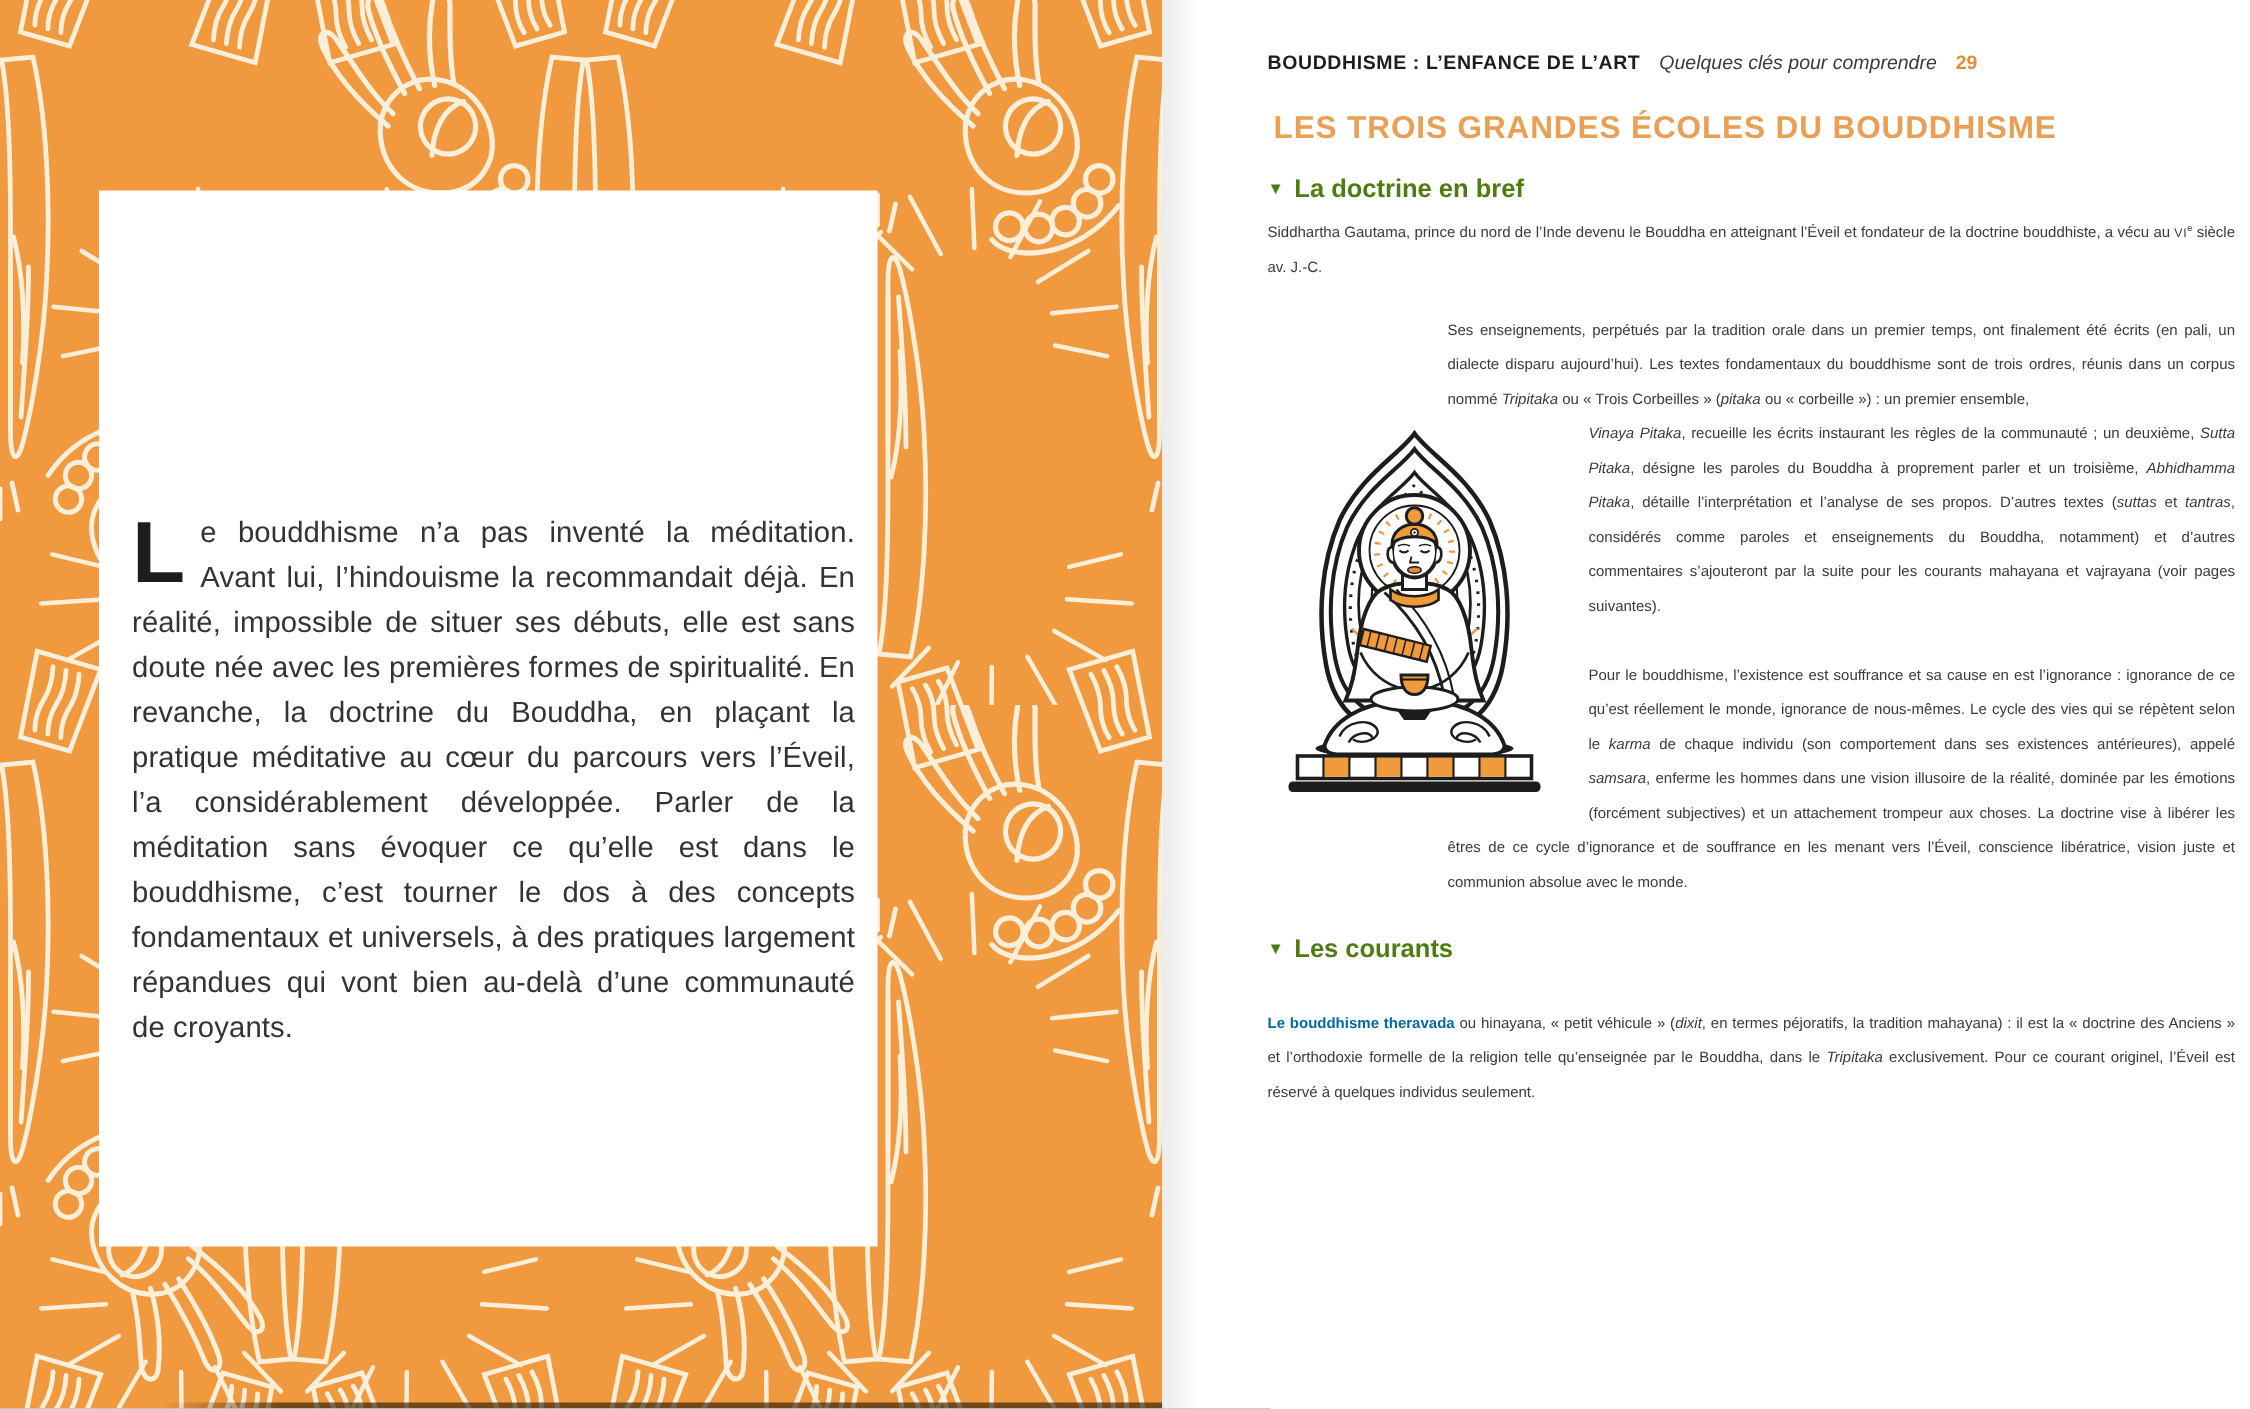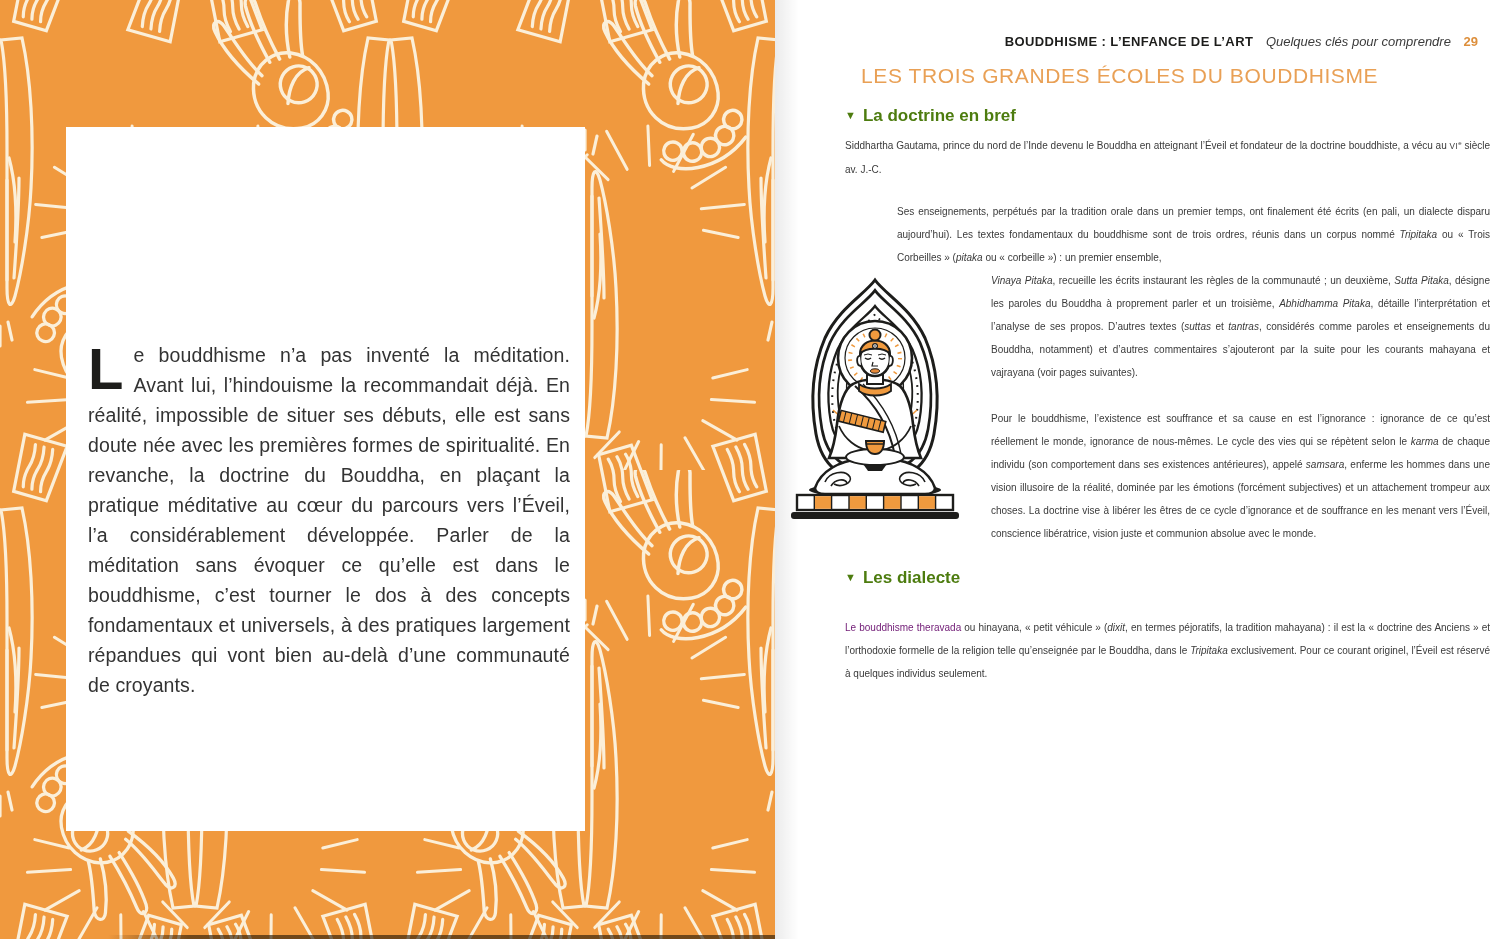--- a/index.html
+++ b/index.html
@@ -14,41 +14,41 @@
   .text-panel{position:absolute;left:66px;top:127px;width:519px;height:704px;background:#ffffff;}
   .panel-inner{padding:213px 15px 0 22px;font-size:19.5px;line-height:30px;text-align:justify;
           color:#333333;letter-spacing:.1px;}
   .dropcap{float:left;font-size:58px;line-height:46px;font-weight:700;color:#1d1d1b;margin:6px 10px 0 0;}
 
   
   .page-right{position:absolute;left:775px;top:0;width:725px;height:939px;background:#ffffff;
           box-sizing:border-box;padding:34px 10px 0 70px;color:#3a3a3a;}
   .gutter-shadow{position:absolute;left:775px;top:0;width:24px;height:939px;pointer-events:none;
           background:linear-gradient(to right,rgba(0,0,0,.08),rgba(0,0,0,0));}
-  .running-header{text-align:right;font-size:13px;margin-bottom:15px;padding-right:12px;white-space:nowrap;}
+  .running-header{font-size:13px;margin-bottom:25px;padding-right:12px;white-space:nowrap;}
   .rh-chapter{font-weight:700;color:#1d1d1b;letter-spacing:.4px;}
   .rh-section{font-style:italic;margin-left:9px;color:#3a3a3a;}
   .rh-page{font-weight:700;color:#dd8f3c;margin-left:9px;}
-  .page-title{font-size:21px;font-weight:400;letter-spacing:.6px;color:#e9a055;margin:0 16px 18px;}
+  .page-title{font-size:21px;font-weight:700;letter-spacing:.6px;color:#e9a055;margin:0 4px 18px;}
   .sec-head{font-size:17px;font-weight:700;color:#4d7c0f;margin:0 0 5px;}
   .sec-head .tri{font-size:11px;margin-right:7px;vertical-align:2px;}
   p{margin:0;}
   .body-type{font-size:10px;line-height:23px;text-align:justify;}
   .intro{margin-bottom:19px;}
-  .main-block{margin-left:52px;}
+  .main-block{margin-left:120px;}
   .main-block::after{content:"";display:block;clear:both;}
   .buddha-float{float:left;width:200px;height:252px;margin:4px 16px 4px -122px;}
   .buddha-float svg{display:block;width:100%;height:100%;}
   .para2{margin-top:23px;}
   .courants{margin-top:23px;}
   .blank-line{height:23px;}
 
   
   .s-i{font-style:italic;}
-  .s-b{font-weight:400;color:#701a75;}
+  .s-b{font-weight:700;color:#0369a1;}
   .s-sc{font-size:.82em;letter-spacing:.4px;}
   .s-sup{vertical-align:super;font-size:.62em;}
 </style>
 </head>
 <body>
 
 <div class="spread">
 
   <div class="page-left">
     <svg class="pattern-svg" width="775" height="939" viewBox="0 0 775 939" aria-hidden="true">
@@ -241,21 +241,21 @@
               <ellipse cx="100" cy="97" rx="4.5" ry="2.2" fill="#e78a3a" stroke="#1d1d1b" stroke-width="1"></ellipse>
             </svg>
           </span><span><span class="s-i">Vinaya Pitaka</span><span>, recueille les écrits instaurant les règles de la communauté ; un deuxième, </span><span class="s-i">Sutta Pitaka</span><span>, désigne les paroles du Bouddha à proprement parler et un troisième, </span><span class="s-i">Abhidhamma Pitaka</span><span>, détaille l’interprétation et l’analyse de ses propos. D’autres textes (</span><span class="s-i">suttas</span><span> et </span><span class="s-i">tantras</span><span>, considérés comme paroles et enseignements du Bouddha, notamment) et d’autres commentaires s’ajouteront par la suite pour les courants mahayana et vajrayana (voir pages suivantes).</span></span>
         </p>
         <p class="para2"><span>Pour le bouddhisme, l’existence est souffrance et sa cause en est l’ignorance : ignorance de ce qu’est réellement le monde, ignorance de nous-mêmes. Le cycle des vies qui se répètent selon le </span><span class="s-i">karma</span><span> de chaque individu (son comportement dans ses existences antérieures), appelé </span><span class="s-i">samsara</span><span>, enferme les hommes dans une vision illusoire de la réalité, dominée par les émotions (forcément subjectives) et un attachement trompeur aux choses. La doctrine vise à libérer les êtres de ce cycle d’ignorance et de souffrance en les menant vers l’Éveil, conscience libératrice, vision juste et communion absolue avec le monde.</span></p>
       </div>
     </div>
 
     <div class="courants">
       <h2 class="sec-head">
-        <span class="tri">▼</span><span>Les dialecte</span>
+        <span class="tri">▼</span><span>Les courants</span>
       </h2>
       <div class="blank-line"></div>
       <p class="body-type"><span class="s-b">Le bouddhisme theravada</span><span> ou hinayana, « petit véhicule » (</span><span class="s-i">dixit</span><span>, en termes péjoratifs, la tradition mahayana) : il est la « doctrine des Anciens » et l’orthodoxie formelle de la religion telle qu’enseignée par le Bouddha, dans le </span><span class="s-i">Tripitaka</span><span> exclusivement. Pour ce courant originel, l’Éveil est réservé à quelques individus seulement.</span></p>
     </div>
 
   </div>
 
   <div class="gutter-shadow"></div>
 </div>
 

